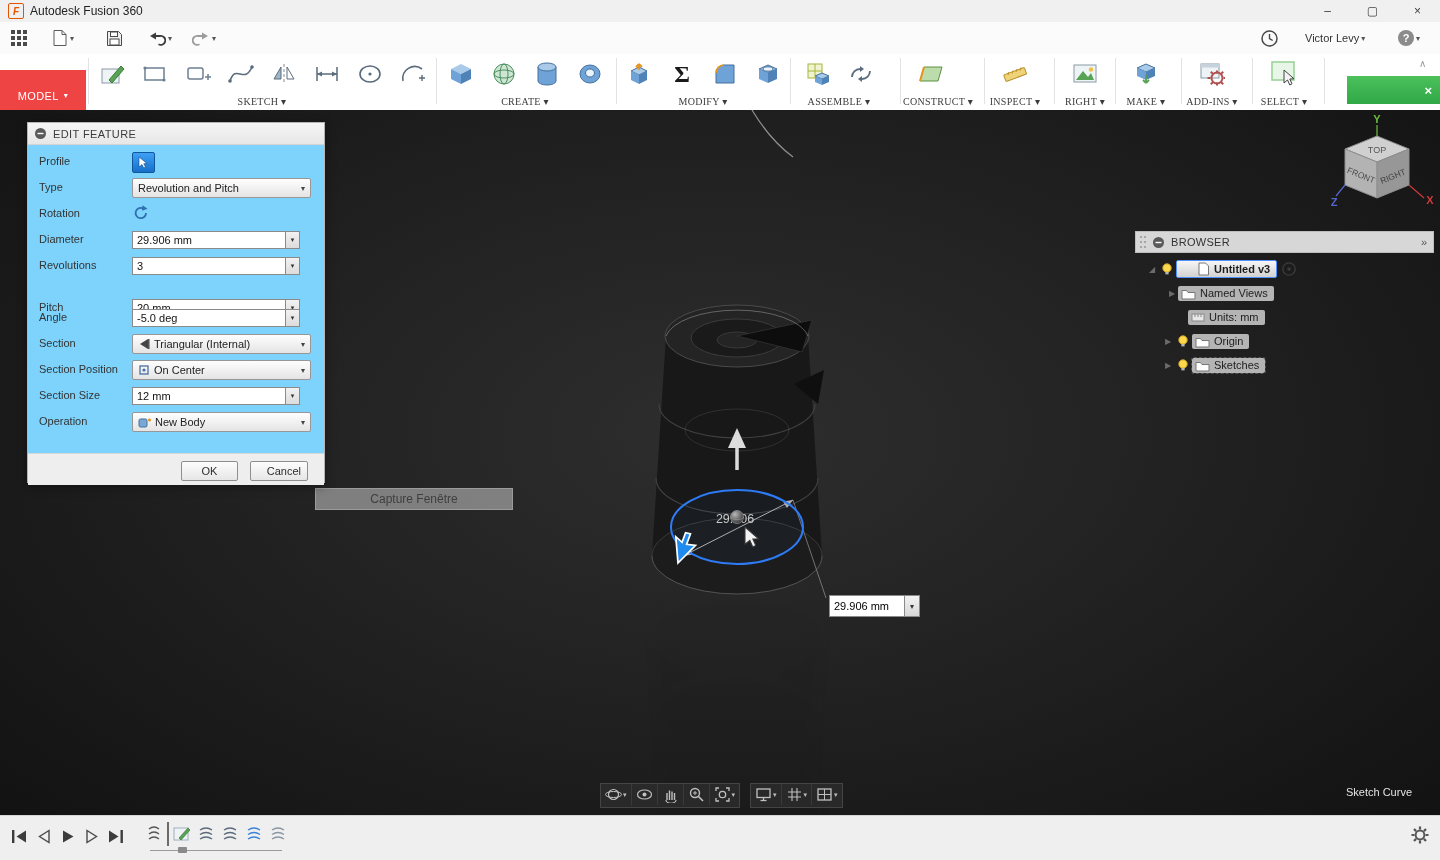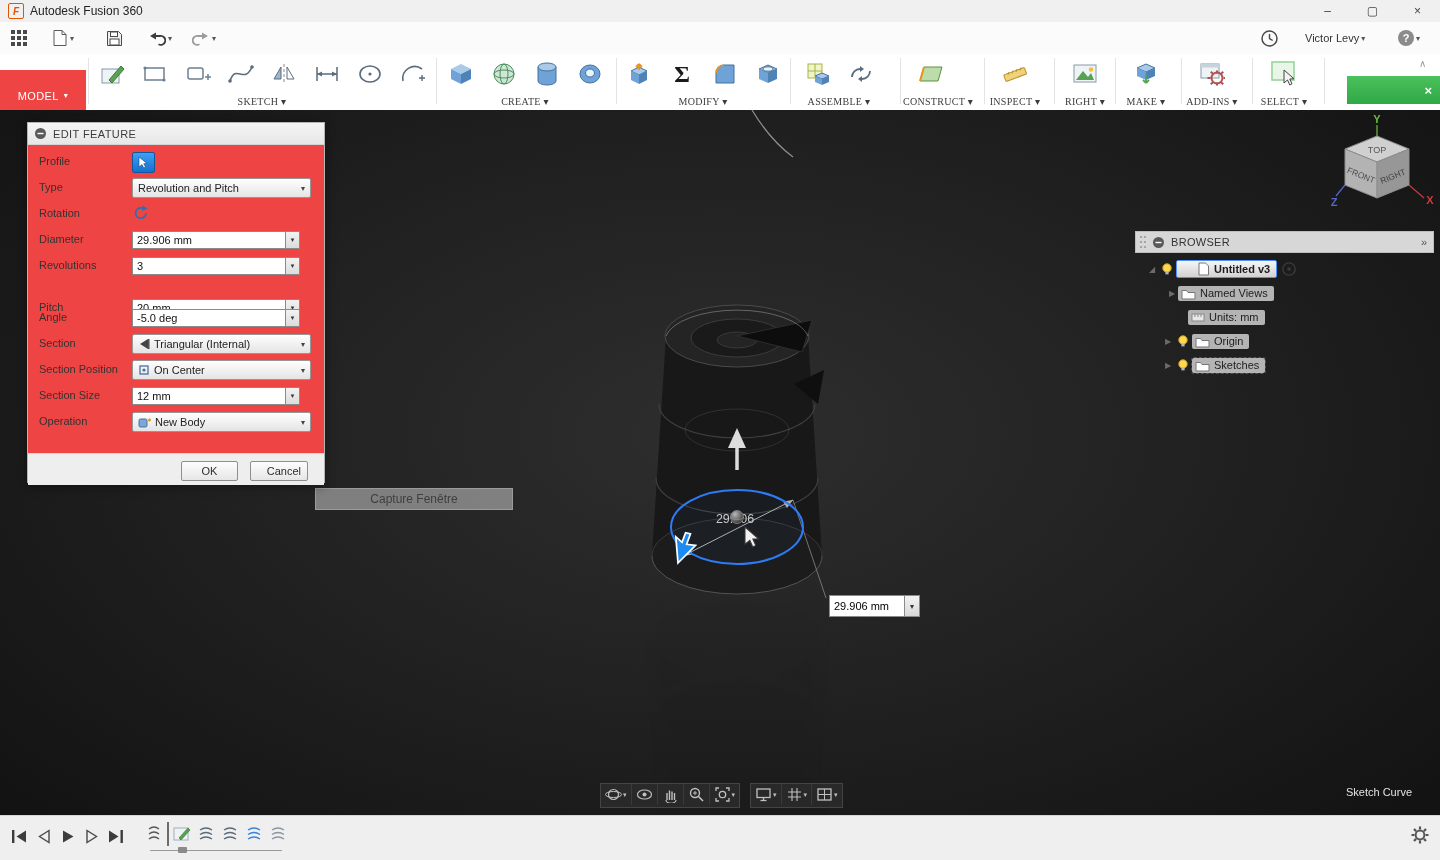--- a/index.html
+++ b/index.html
@@ -41,21 +41,21 @@
   .chip span{font-size:11px;color:#1d1d1d;white-space:nowrap;}
   .rootchip{border:1px solid #4d90fe;background:linear-gradient(#f6f6f6,#d2d2d2);font-weight:bold;padding-left:20px;}
   .dashed{outline:1px dashed #555;}
   .btri{font-size:8px;color:#6b6b6b;width:12px;text-align:center;}
   
   .navgrp{position:absolute;top:673px;height:23px;display:flex;background:rgba(52,52,52,.55);border:1px solid rgba(110,110,110,.4);}
   .navbtn{height:21px;display:flex;align-items:center;justify-content:center;padding:0 4px;border-right:1px solid rgba(110,110,110,.25);}
   .navbtn:last-child{border-right:none;}
   .navarr{font-size:7px;color:#bdbdbd;margin-left:1px;}
   
-  .dialog{position:absolute;left:27px;top:122px;width:298px;height:361px;background:#ef4444;border:1px solid #b5b5b5;box-shadow:0 3px 10px rgba(0,0,0,.4);box-sizing:border-box;z-index:30;}
+  .dialog{position:absolute;left:27px;top:122px;width:298px;height:361px;background:#7dd3fc;border:1px solid #b5b5b5;box-shadow:0 3px 10px rgba(0,0,0,.4);box-sizing:border-box;z-index:30;}
   .dhead{position:absolute;top:0;left:0;width:100%;height:22px;background:linear-gradient(#f5f5f5,#e7e7e7);border-bottom:1px solid #d4d4d4;display:flex;align-items:center;box-sizing:border-box;}
   .dtitle{font-size:11px;color:#3c3c3c;margin-left:6px;letter-spacing:.4px;}
   .drow{position:absolute;left:0;width:100%;height:22px;}
   .dlabel{position:absolute;left:11px;top:4px;font-size:11px;color:#333;white-space:nowrap;}
   .dcombo{position:absolute;left:104px;top:1px;width:179px;height:20px;background:linear-gradient(#fefefe,#e4e4e4);border:1px solid #979797;border-radius:2px;font-size:11px;color:#222;display:flex;align-items:center;padding:0 5px;box-sizing:border-box;gap:4px;}
   .dcombo .carr{margin-left:auto;font-size:8px;color:#444;}
   .dinput{position:absolute;left:104px;top:2px;width:154px;height:18px;border:1px solid #8a8a8a;font-size:11px;padding:0 4px;box-sizing:border-box;font-family:inherit;background:#fff;color:#111;}
   .dspin{position:absolute;left:258px;top:2px;width:14px;height:18px;background:linear-gradient(#f2f2f2,#dcdcdc);border:1px solid #8a8a8a;border-left:none;font-size:7px;color:#333;display:flex;align-items:center;justify-content:center;box-sizing:border-box;}
   .profilebtn{position:absolute;left:104px;top:1px;width:21px;height:19px;background:linear-gradient(#3da0f5,#1670c9);border:1px solid #11579e;border-radius:2px;display:flex;align-items:center;justify-content:center;}
   .dfoot{position:absolute;left:0;top:330px;width:100%;height:31px;border-top:1px solid #d8d8d8;background:#eeeeee;}

